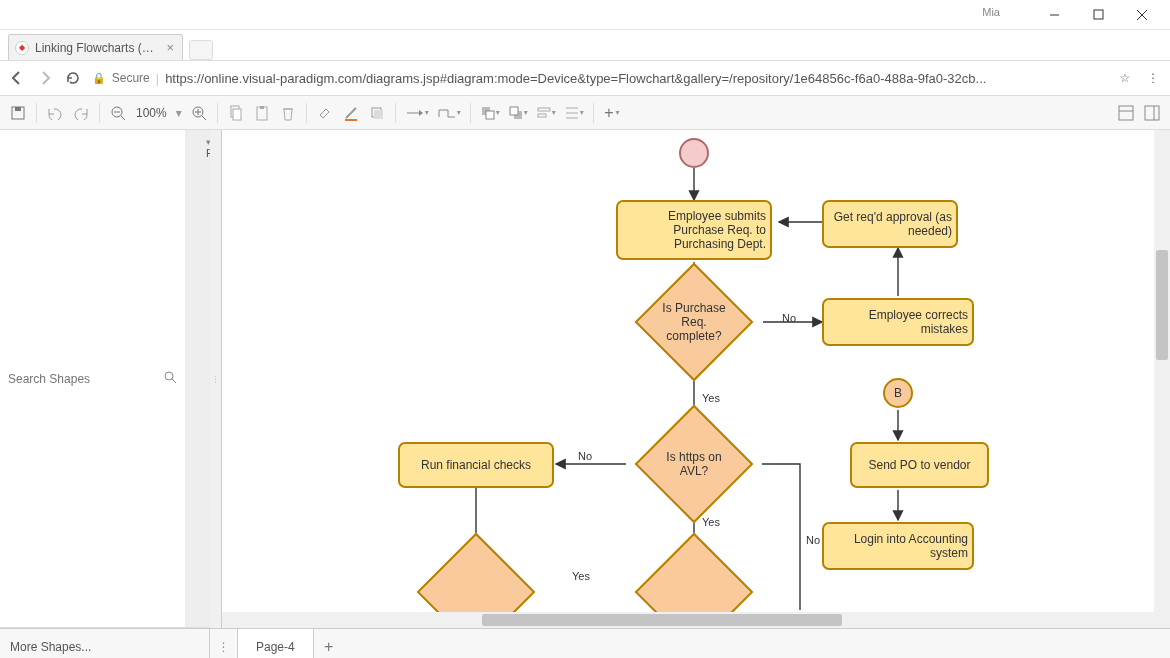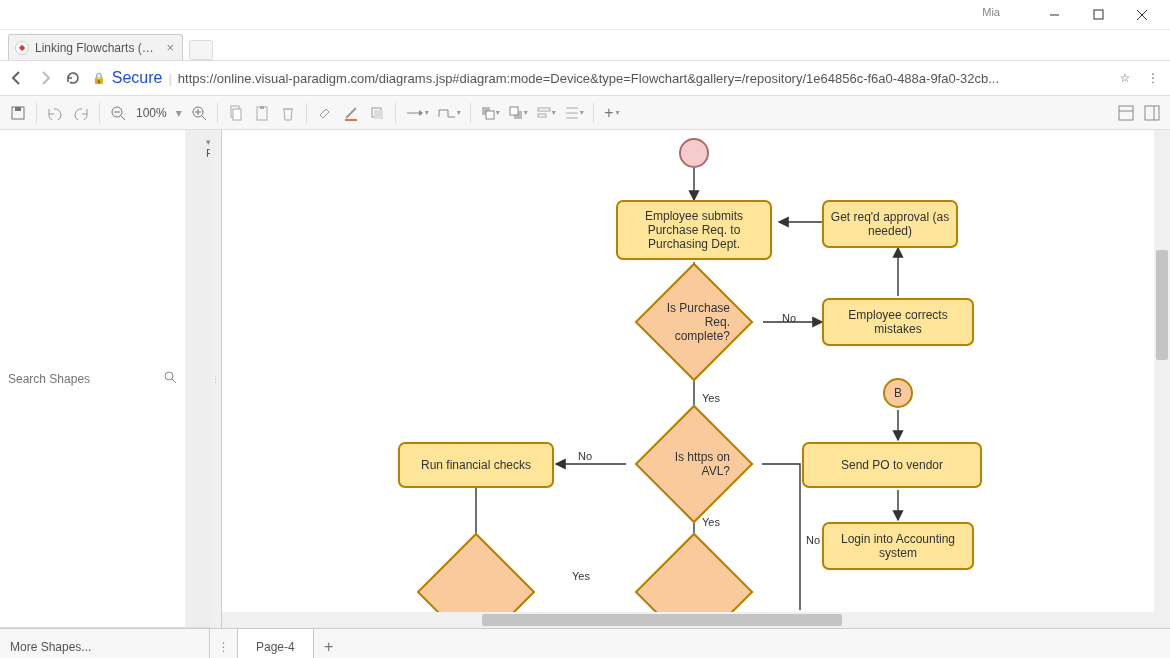--- a/index.html
+++ b/index.html
@@ -10,21 +10,21 @@
 .tabstrip{height:30px;background:#fff;display:flex;align-items:flex-end;padding-left:8px}
 .tab{height:26px;background:#f2f2f2;border:1px solid #ccc;border-bottom:none;border-radius:3px 3px 0 0;display:flex;align-items:center;padding:0 8px 0 6px;gap:6px;color:#555;max-width:175px}
 .tab-favicon{width:14px;height:14px;border-radius:50%;background:#fff;border:1px solid #ccc;display:flex;align-items:center;justify-content:center;font-size:8px;color:#d33}
 .tab-title{white-space:nowrap;overflow:hidden;text-overflow:ellipsis;flex:1;font-size:12px}
 .tab-close{color:#888;font-size:13px;cursor:pointer}
 .newtab{width:24px;height:20px;margin-left:6px;background:#f5f5f5;border:1px solid #ddd;border-radius:3px}
 .addrbar{height:36px;border-top:1px solid #ddd;border-bottom:1px solid #ddd;display:flex;align-items:center;padding:0 8px;gap:10px;background:#fff}
 .navicon{width:18px;height:18px;color:#5f6368;display:flex;align-items:center;justify-content:center}
 .navicon.disabled{color:#bbb}
 .url{flex:1;display:flex;align-items:center;gap:6px;font-size:13px;color:#555;overflow:hidden;white-space:nowrap}
-.secure{color:#1d4ed8;font-size:16px}
+.secure{color:#737373;font-size:12px}
 .lock{color:#0a8a3a;font-size:11px}
 .toolbar{height:34px;background:#f7f7f7;border-bottom:1px solid #ddd;display:flex;align-items:center;padding:0 6px;gap:2px}
 .tb-sep{width:1px;height:20px;background:#ddd;margin:0 4px}
 .tb-btn{min-width:24px;height:24px;display:flex;align-items:center;justify-content:center;color:#666;border-radius:2px;padding:0 3px}
 .zoom{font-size:12px;color:#555;padding:0 4px}
 .tb-right{margin-left:auto;display:flex;gap:2px}
 .workspace{display:flex;height:calc(658px - 30px - 30px - 36px - 34px - 30px);position:relative}
 .sidebar{width:210px;border-right:1px solid #ccc;background:#fff;display:flex;flex-direction:row}
 .search-shapes{padding:6px 8px;border-bottom:1px solid #ddd;display:flex;align-items:center}
 .search-shapes input{flex:1;border:none;outline:none;font-size:12px;color:#666;background:transparent}
@@ -34,24 +34,24 @@
 .shapes{padding:8px;display:grid;grid-template-columns:repeat(6,1fr);gap:6px}
 .shape{width:26px;height:20px;display:flex;align-items:center;justify-content:center}
 .shape svg{width:24px;height:18px;stroke:#555;fill:none;stroke-width:1.2}
 .splitter{width:12px;background:#f0f0f0;border-right:1px solid #ccc;display:flex;align-items:center;justify-content:center;color:#bbb;font-size:8px}
 .canvas-wrap{flex:1;position:relative;background:#fff;overflow:hidden}
 .canvas{position:absolute;inset:0}
 .vscroll{position:absolute;right:0;top:0;width:16px;height:100%;background:#f0f0f0}
 .vscroll .thumb{position:absolute;left:2px;width:12px;background:#c4c4c4;border-radius:2px}
 .hscroll{position:absolute;left:0;bottom:0;height:16px;width:100%;background:#f0f0f0}
 .hscroll .thumb{position:absolute;top:2px;height:12px;background:#c4c4c4;border-radius:2px}
-.node{position:absolute;border:2px solid #b58100;border-radius:7px;background:#ffe599;display:flex;align-items:center;justify-content:center;text-align:center;font-size:12px;color:#333;padding:4px}
+.node{position:absolute;border:2px solid #b58100;border-radius:7px;background:#ffe599;display:flex;align-items:center;justify-content:center;text-align:right;font-size:12px;color:#333;padding:4px}
 .diamond{position:absolute;display:flex;align-items:center;justify-content:center}
 .diamond .dshape{position:absolute;inset:0;transform:rotate(45deg);background:#f9cb9c;border:2px solid #b58100}
-.diamond .dlbl{position:relative;z-index:1;text-align:right;font-size:12px;color:#333;padding:0 6px}
+.diamond .dlbl{position:relative;z-index:1;text-align:center;font-size:12px;color:#333;padding:0 6px}
 .circle{position:absolute;border-radius:50%;background:#f4cccc;border:2px solid #b06a6a;display:flex;align-items:center;justify-content:center;font-size:12px;color:#333}
 .edgelbl{position:absolute;font-size:11px;color:#333;background:transparent}
 .bottombar{height:36px;background:#f7f7f7;border-top:1px solid #ccc;display:flex;align-items:center}
 .more-shapes{width:210px;padding:0 10px;font-size:12px;color:#555;border-right:1px solid #ccc;height:100%;display:flex;align-items:center}
 .page-handle{width:28px;display:flex;align-items:center;justify-content:center;color:#888;border-right:1px solid #ccc;height:100%}
 .page-tab{padding:0 18px;height:100%;display:flex;align-items:center;font-size:12px;color:#555;border-right:1px solid #ccc;background:#fff}
 .page-add{width:30px;display:flex;align-items:center;justify-content:center;color:#777;font-size:16px}
 svg.arrows{position:absolute;inset:0;width:100%;height:100%;pointer-events:none}
 </style>
 </head>
@@ -473,21 +473,21 @@
           <span>Run financial checks</span>
         </div>
       <div class="diamond" style="left:430px;top:292px;width:84px;height:84px">
         <div class="dshape"></div>
           <div class="dlbl" style="width:130px">Is https on AVL?</div>
       </div>
 
       <div class="circle" style="left:661px;top:248px;width:30px;height:30px;background:#f9cb9c;border-color:#b58100">
           <span>B</span>
         </div>
-      <div class="node" style="left:580px;top:312px;width:180px;height:46px">
+      <div class="node" style="left:628px;top:312px;width:139px;height:46px">
           <span>Send PO to vendor</span>
         </div>
       <div class="node" style="left:600px;top:392px;width:152px;height:48px">
           <span>Login into Accounting system</span>
         </div>
 
       <div class="diamond" style="left:212px;top:420px;width:84px;height:84px">
           <div class="dshape"></div>
         </div>
       <div class="diamond" style="left:430px;top:420px;width:84px;height:84px">

